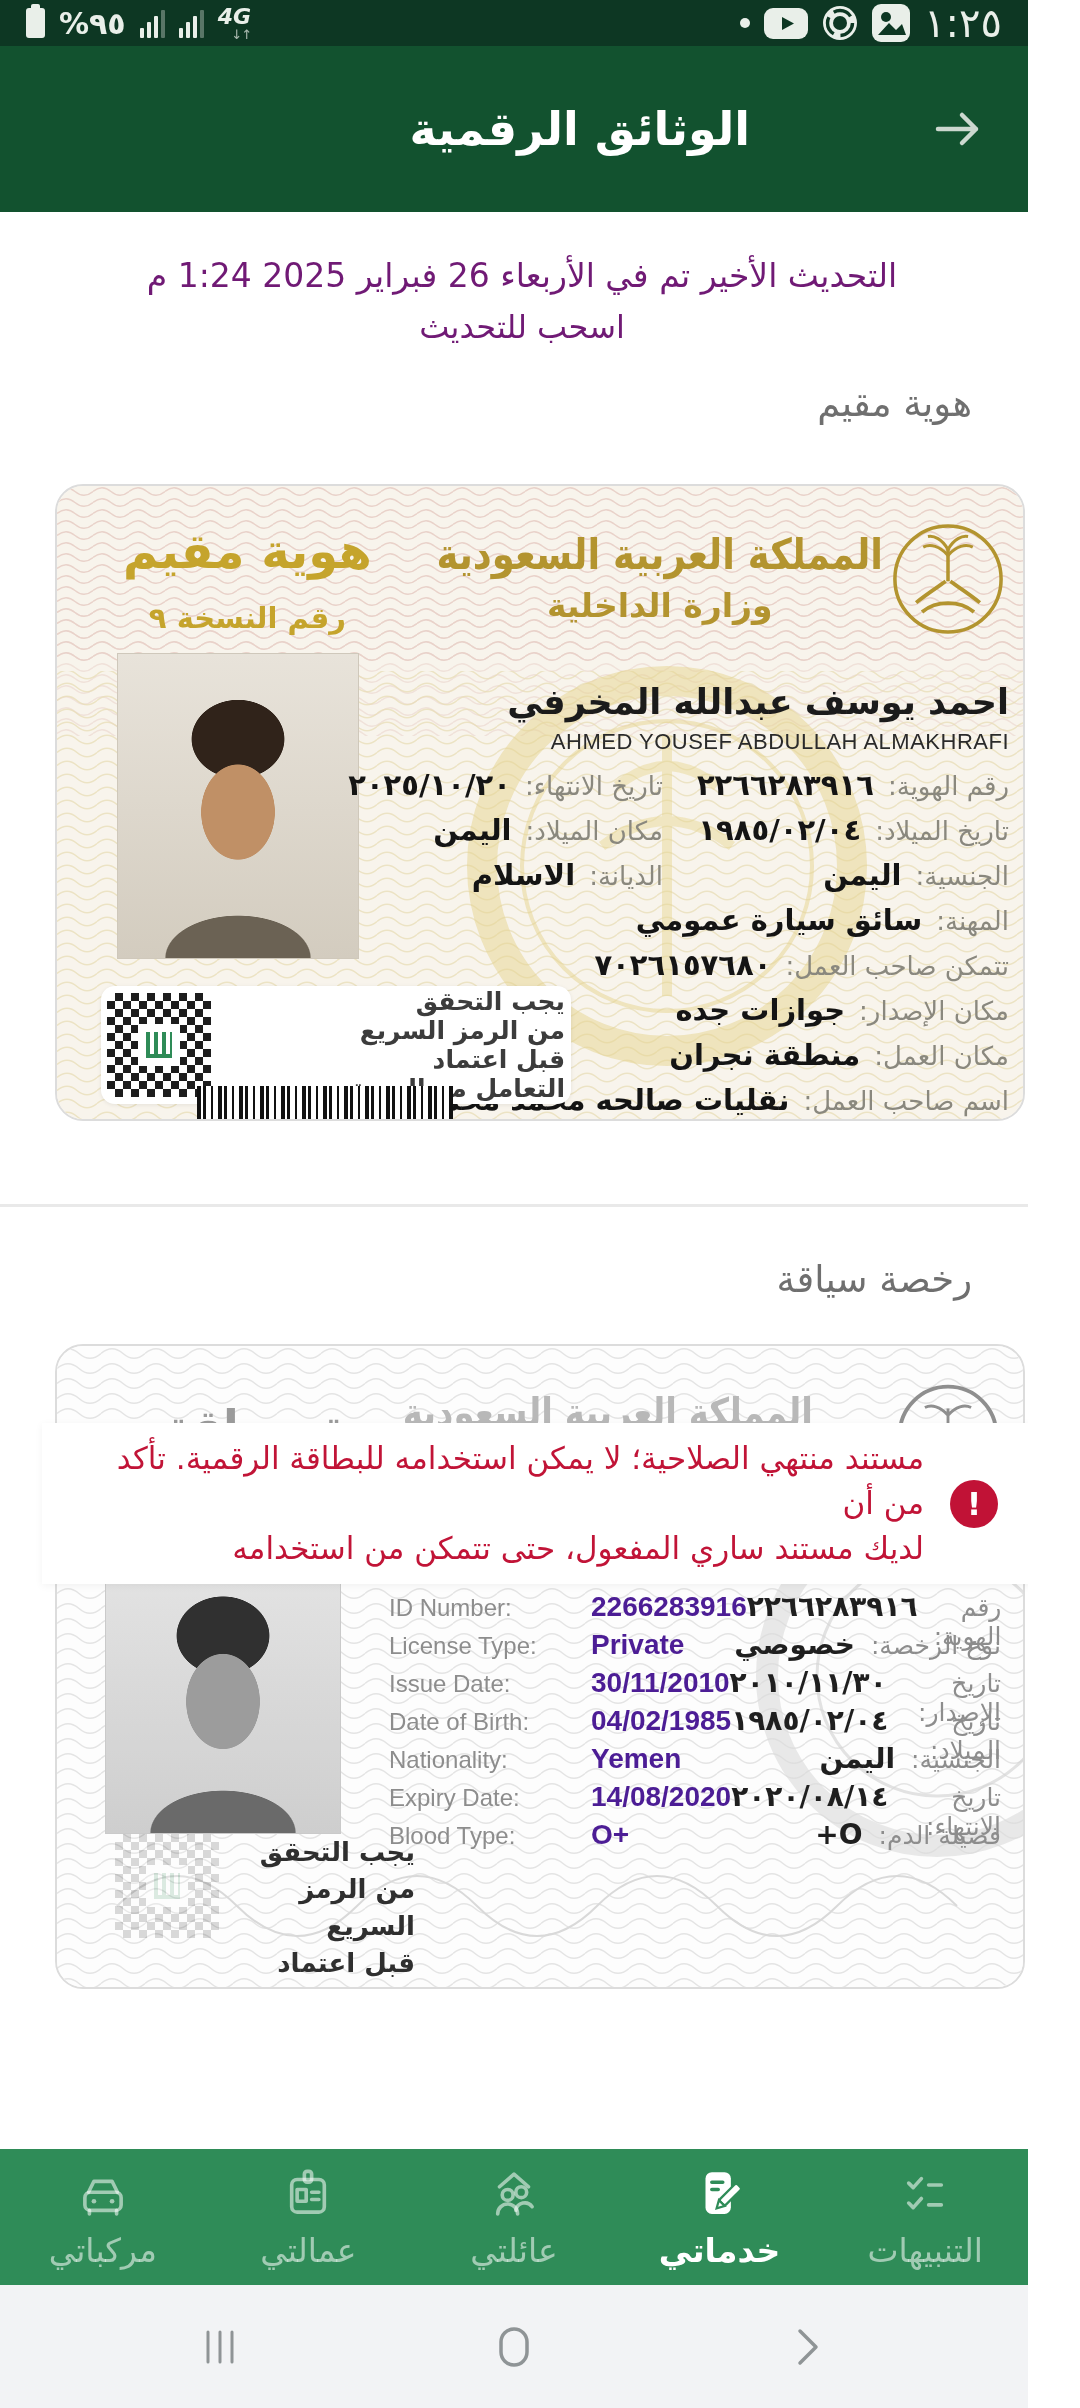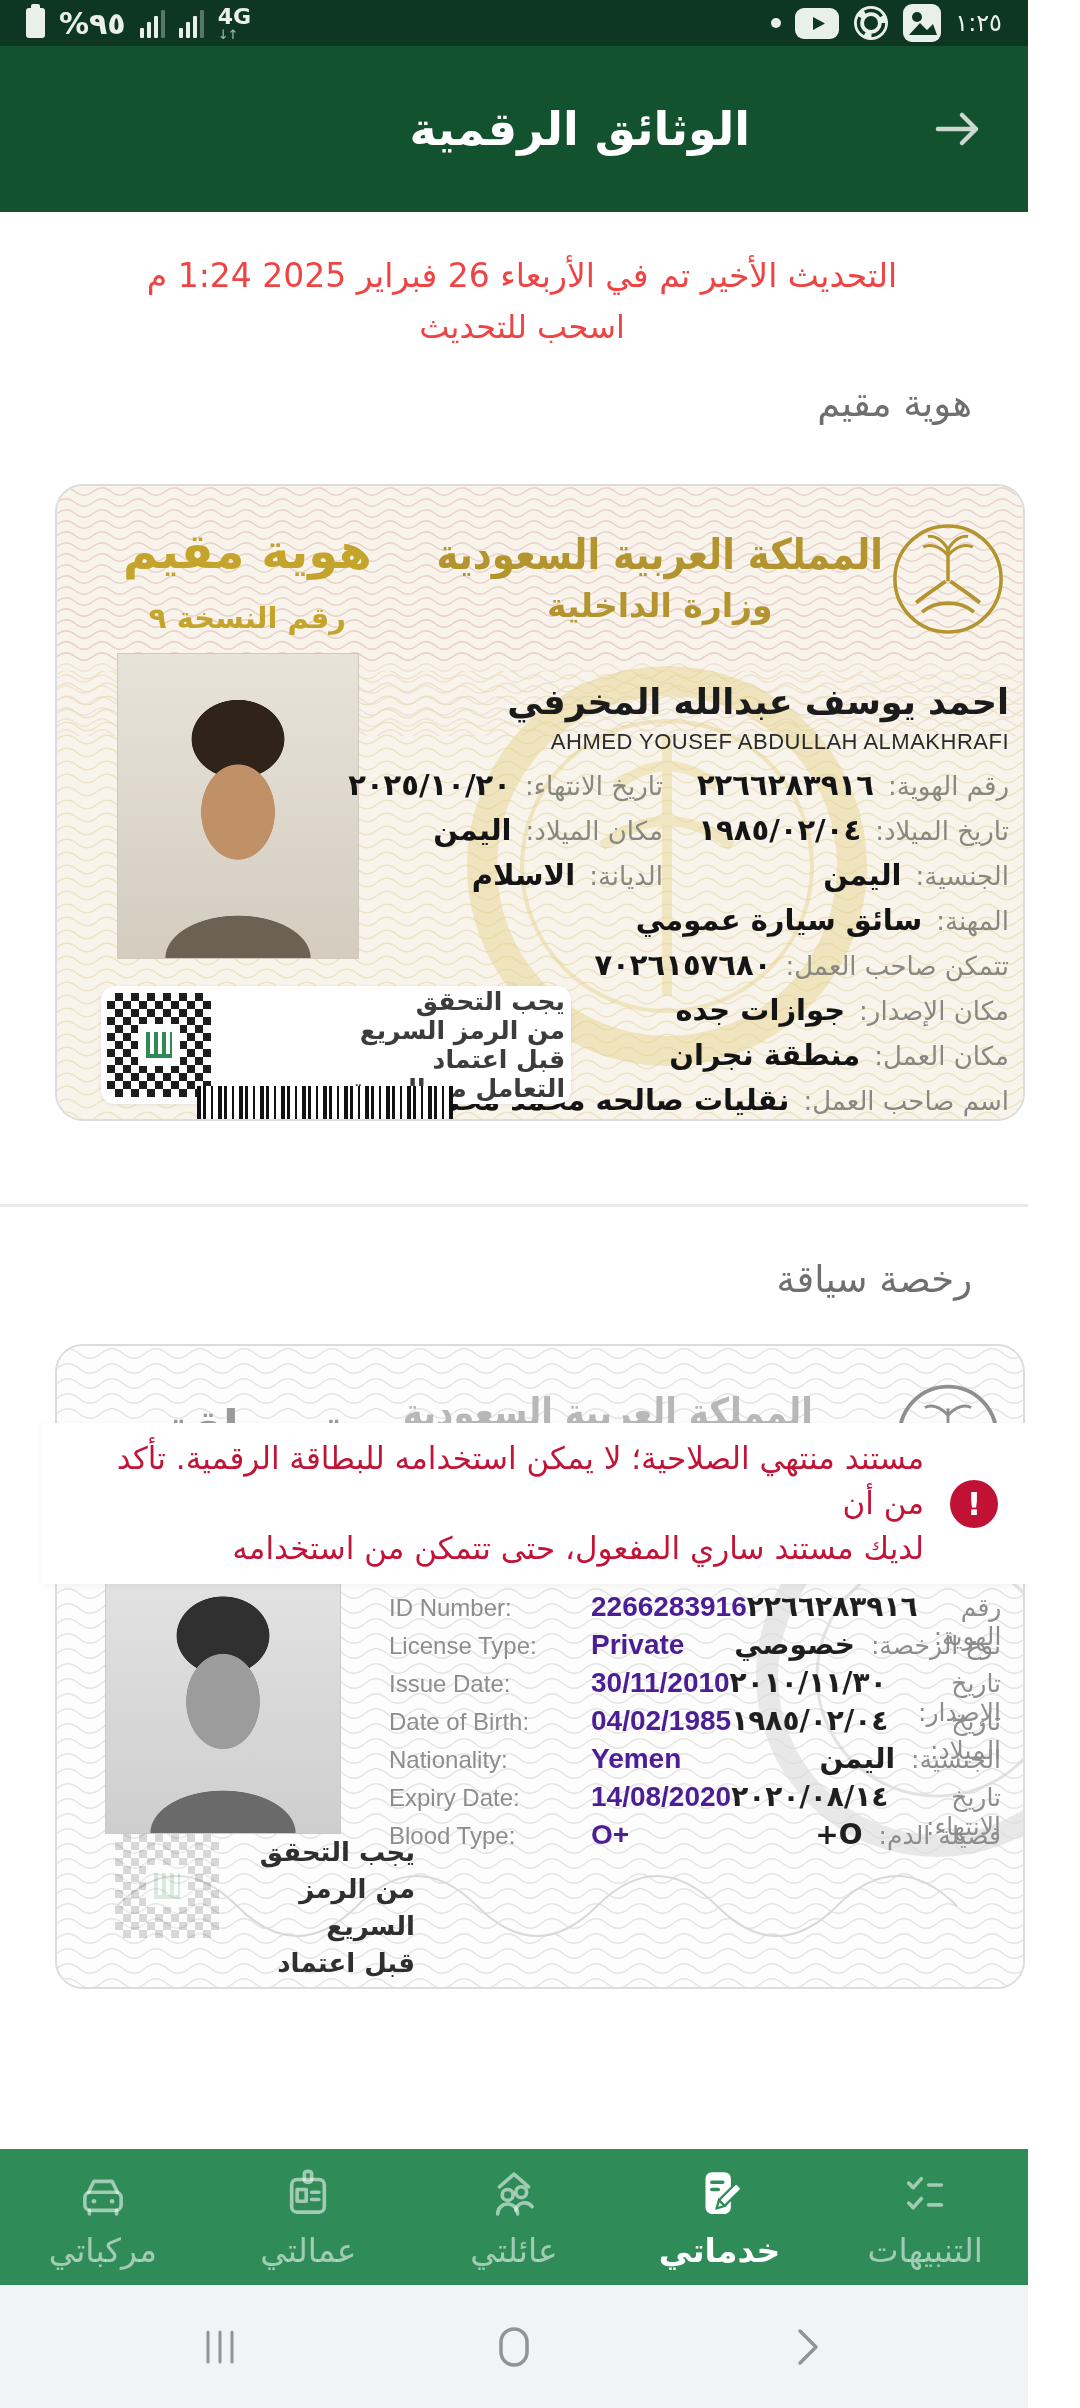--- a/index.html
+++ b/index.html
@@ -11,36 +11,36 @@
     display:flex; align-items:center; padding:0 26px; color:#e9efe9; }
   .sb-left, .sb-right { display:flex; align-items:center; gap:14px; }
   .sb-right { margin-left:auto; }
   .battery { width:19px; height:30px; background:#e9efe9; border-radius:3px; position:relative; }
   .battery::before { content:""; position:absolute; top:-4px; left:5px; width:9px; height:4px; background:#e9efe9; border-radius:2px 2px 0 0; }
   .sb-pct { font-size:30px; font-weight:bold; letter-spacing:1px; }
   .sig { display:flex; align-items:flex-end; gap:3px; height:30px; }
   .sig i { display:block; width:4px; background:#e9efe9; border-radius:1px; }
   .sig i:nth-child(1){height:10px} .sig i:nth-child(2){height:16px}
   .sig i:nth-child(3){height:22px} .sig i:nth-child(4){height:28px; opacity:.35}
-  .net4g { display:flex; flex-direction:column; align-items:flex-start; line-height:1; }
+  .net4g { display:flex; flex-direction:column; align-items:flex-end; line-height:1;font-style:italic; }
   .net4g .g { font-size:22px; font-weight:bold; }
   .net4g .arr { font-size:13px; opacity:.7; letter-spacing:-1px; }
   .sb-dot { width:10px; height:10px; border-radius:50%; background:#e9efe9; }
-  .sb-time { font-size:24px; }
+  .sb-time { font-size:40px; }
 
   
   .app-header { position:absolute; top:46px; left:0; right:0; height:166px; background:#12522f;
     display:flex; align-items:center; }
   .app-title { position:absolute; right:278px; top:0; bottom:0; display:flex; align-items:center;
     color:#fff; font-size:46px; font-weight:600; }
   .back-arrow { position:absolute; right:38px; top:50%; transform:translateY(-50%); width:64px; height:64px;
     display:flex; align-items:center; justify-content:center; }
 
   
-  .refresh { position:absolute; top:250px; left:16px; right:0; text-align:center; color:#ef4444; }
+  .refresh { position:absolute; top:250px; left:16px; right:0; text-align:center; color:#701a75; }
   .refresh .l1 { font-size:33px; line-height:52px; }
   .refresh .l2 { font-size:32px; line-height:50px; }
 
   .section-label { position:absolute; right:56px; color:#6f6f6f; font-size:37px; }
   .lbl-id { top:382px; }
   .lbl-lic { top:1258px; }
 
   .divider { position:absolute; top:1204px; left:0; right:0; height:3px; background:#e9e9e9; }
 
   

